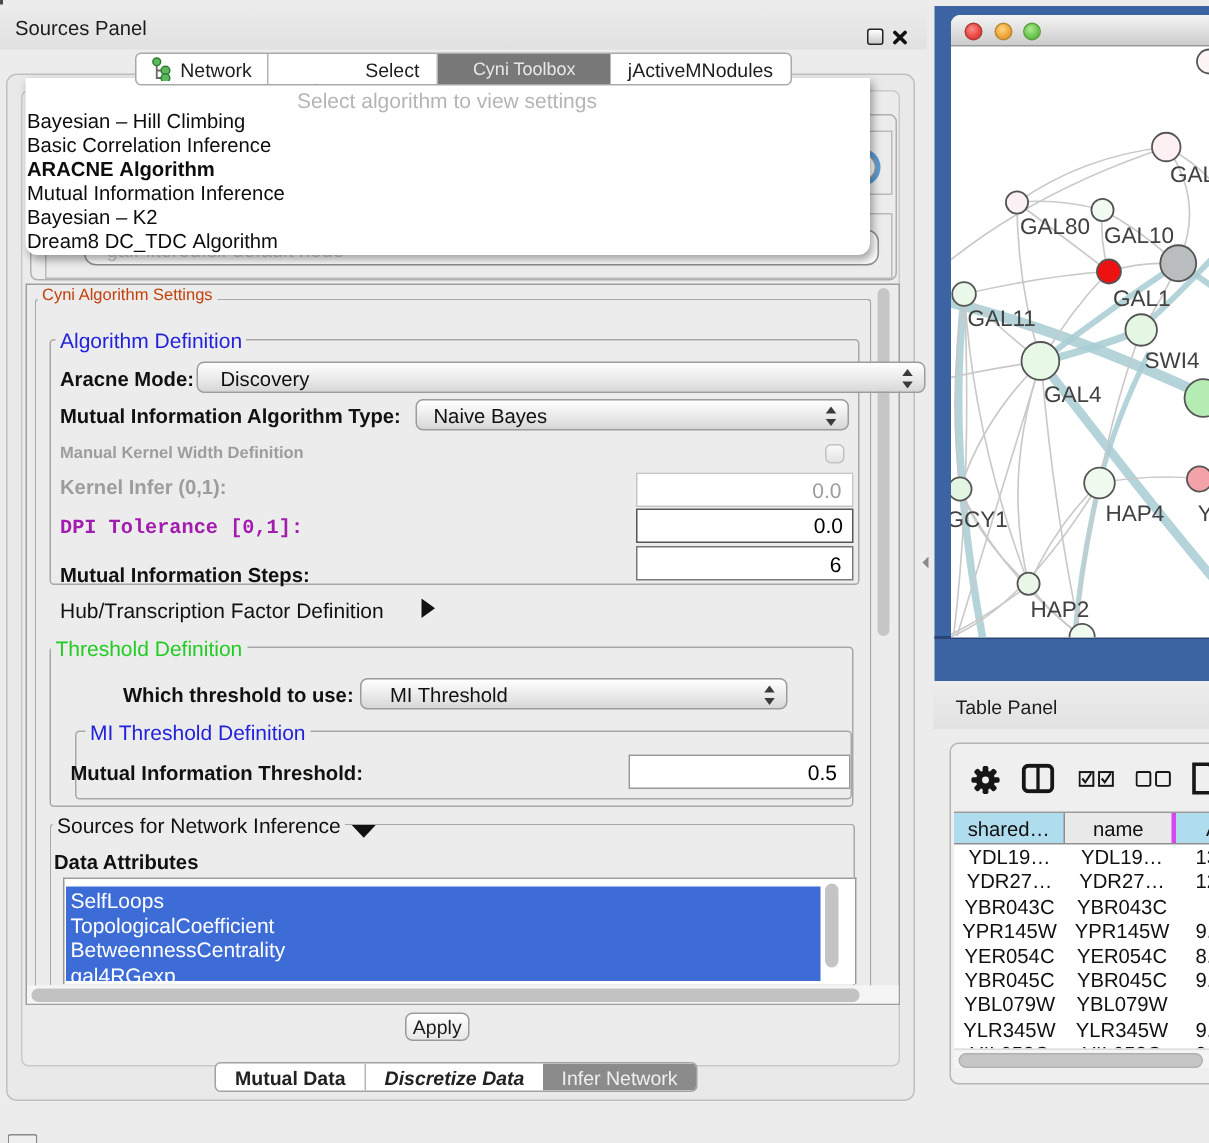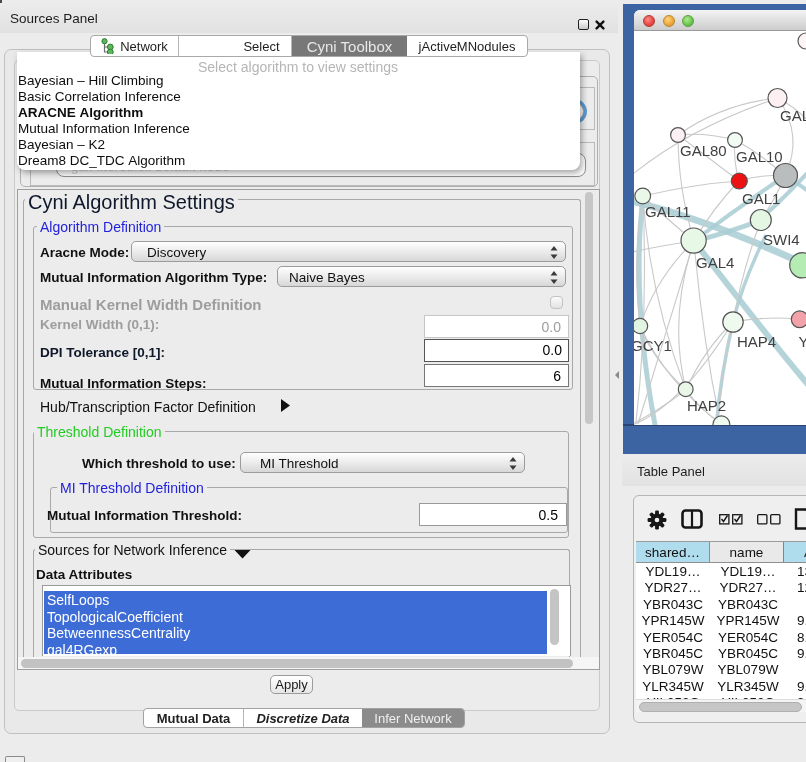--- a/index.html
+++ b/index.html
@@ -28,69 +28,69 @@
   <div style="width:88px;border-right:1px solid #b5b5b5;display:flex;align-items:center;justify-content:center;font-size:13px;color:#1d1d1d;">
     <svg width="14" height="16" viewBox="0 0 14 16" style="margin-right:5px;">
       <path d="M3.5 5 V14 H8 M3.5 9 H8" stroke="#6a6a6a" stroke-width="1.2" fill="none"></path>
       <circle cx="3.5" cy="3.2" r="2.6" fill="#5cb85c" stroke="#2e7d32" stroke-width="1"></circle>
       <circle cx="9.3" cy="9" r="2.9" fill="#5cb85c" stroke="#2e7d32" stroke-width="1"></circle>
       <circle cx="9.3" cy="14" r="2.9" fill="#5cb85c" stroke="#2e7d32" stroke-width="1"></circle>
     </svg>Network
   </div>
   <div style="width:53px;border-right:1px solid #b5b5b5;display:flex;align-items:center;justify-content:center;font-size:13px;color:#b91c1c;margin-top:24px;">Style</div>
   <div style="width:60px;border-right:1px solid #b5b5b5;display:flex;align-items:center;justify-content:center;font-size:13px;color:#1d1d1d;">Select</div>
-  <div style="width:115px;background:#787878;display:flex;align-items:center;justify-content:center;font-size:15px;color:#e8e8e8;">Cyni Toolbox</div>
+  <div style="width:115px;background:#787878;display:flex;align-items:center;justify-content:center;font-size:12px;color:#e8e8e8;">Cyni Toolbox</div>
   <div style="flex:1;display:flex;align-items:center;justify-content:center;font-size:13px;color:#1d1d1d;">jActiveMNodules</div>
 </div>
 
 <div class="abs" style="left:20px;top:76px;width:578px;height:111px;border:1px solid #b0b0b0;border-radius:5px;"></div>
 <div class="abs" style="left:30px;top:87px;width:565px;height:43px;border:1px solid #bababa;"></div>
 <div class="abs" style="left:30px;top:142px;width:565px;height:44px;border:1px solid #bababa;"></div>
 <div class="abs" style="left:56px;top:102px;width:528px;height:19px;border-radius:10px;background:#fff;border:1px solid #9f9f9f;box-shadow:0 0 0 3px #5d9bd3;"></div>
 <div class="abs" style="left:56px;top:153px;width:530px;height:24px;border-radius:8px;background:#fdfdfd;border:1.5px solid #8e8e8e;">
   <div class="abs" style="left:14px;top:5px;font-size:13.5px;color:#cccccc;">galFiltered.sif default node</div>
 </div>
 
 <div class="abs" style="left:17px;top:189px;width:583px;height:481px;border:1px solid #9e9e9e;background:#ececec;"></div>
 
 <div class="abs" style="left:585px;top:192px;width:8px;height:232px;border-radius:4px;background:#c6c6c6;"></div>
 
 <div class="abs" style="left:23px;top:199px;width:558px;height:459px;border:1px solid #a8a8a8;border-bottom:none;border-radius:3px 3px 0 0;"></div>
-<div class="abs" style="left:25px;top:191px;background:#ececec;padding:0 3px;font-size:20px;color:#0f172a;">Cyni Algorithm Settings</div>
+<div class="abs" style="left:25px;top:191px;background:#ececec;padding:0 3px;font-size:11px;color:#c2410c;">Cyni Algorithm Settings</div>
 
 <div class="abs" style="left:33px;top:226px;width:540px;height:164px;border:1px solid #a8a8a8;border-radius:3px;"></div>
 <div class="abs" style="left:37px;top:219px;background:#ececec;padding:0 3px;font-size:14px;color:#2222dd;">Algorithm Definition</div>
 
 <div class="abs b" style="left:40px;top:245px;font-size:13.5px;color:#111;">Aracne Mode:</div>
-<div class="abs" style="left:131px;top:241px;width:435px;height:21px;border:1px solid #9c9c9c;border-radius:5px;background:linear-gradient(#ffffff,#e8e8e8 60%,#d7d7d7);">
+<div class="abs" style="left:131px;top:241px;width:486px;height:21px;border:1px solid #9c9c9c;border-radius:5px;background:linear-gradient(#ffffff,#e8e8e8 60%,#d7d7d7);">
   <div class="abs" style="left:15px;top:3px;font-size:13.5px;color:#111;">Discovery</div>
   <svg class="abs" style="right:7px;top:4px;" width="8" height="13" viewBox="0 0 8 13">
     <path d="M4 0 L7.5 4.6 H0.5 Z" fill="#3a3a3a"></path>
       <path d="M4 13 L7.5 8.4 H0.5 Z" fill="#3a3a3a"></path>
   </svg>
 </div>
 
 <div class="abs b" style="left:40px;top:270px;font-size:13.5px;color:#111;">Mutual Information Algorithm Type:</div>
 <div class="abs" style="left:277px;top:266px;width:289px;height:21px;border:1px solid #9c9c9c;border-radius:5px;background:linear-gradient(#ffffff,#e8e8e8 60%,#d7d7d7);">
   <div class="abs" style="left:11px;top:3px;font-size:13.5px;color:#111;">Naive Bayes</div>
   <svg class="abs" style="right:7px;top:4px;" width="8" height="13" viewBox="0 0 8 13">
     <path d="M4 0 L7.5 4.6 H0.5 Z" fill="#3a3a3a"></path>
       <path d="M4 13 L7.5 8.4 H0.5 Z" fill="#3a3a3a"></path>
   </svg>
 </div>
 
-<div class="abs b" style="left:40px;top:296px;font-size:15px;color:#9d9d9d;">Manual Kernel Width Definition</div>
+<div class="abs b" style="left:40px;top:296px;font-size:11px;color:#9d9d9d;">Manual Kernel Width Definition</div>
 <div class="abs" style="left:550px;top:296px;width:13px;height:13px;border:1px solid #c2c2c2;border-radius:4px;background:linear-gradient(#fafafa,#e3e3e3);"></div>
 
-<div class="abs b" style="left:40px;top:317px;font-size:13.5px;color:#9d9d9d;">Kernel Width (0,1):</div>
+<div class="abs b" style="left:40px;top:317px;font-size:13.5px;color:#9d9d9d;">Kernel Infer (0,1):</div>
 <div class="abs" style="left:424px;top:315px;width:145px;height:23px;border:1px solid #c6c6c6;background:#fff;">
   <div class="abs" style="right:7px;top:3px;font-size:14px;color:#9d9d9d;">0.0</div>
 </div>
 
-<div class="abs b" style="left:40px;top:345px;font-size:13.5px;color:#0f172a;">DPI Tolerance [0,1]:</div>
+<div class="abs b" style="left:40px;top:345px;font-size:13.5px;color:#a21caf;font-family:Liberation Mono, monospace;">DPI Tolerance [0,1]:</div>
 <div class="abs" style="left:424px;top:339px;width:145px;height:23px;border:1.6px solid #555;background:#fff;">
   <div class="abs" style="right:6px;top:2px;font-size:14px;color:#000;">0.0</div>
 </div>
 
 <div class="abs b" style="left:40px;top:376px;font-size:13.5px;color:#111;">Mutual Information Steps:</div>
 <div class="abs" style="left:424px;top:364px;width:145px;height:23px;border:1.2px solid #777;background:#fff;">
   <div class="abs" style="right:7px;top:3px;font-size:14px;color:#000;">6</div>
 </div>
 
 <div class="abs" style="left:40px;top:399px;font-size:14px;color:#111;">Hub/Transcription Factor Definition</div>
@@ -271,21 +271,21 @@
     <rect x="0.7" y="0.7" width="9.2" height="9.2" rx="1" fill="none" stroke="#161616" stroke-width="1.3"></rect>
     <rect x="13.7" y="0.7" width="9.2" height="9.2" rx="1" fill="none" stroke="#161616" stroke-width="1.3"></rect>
   </svg>
   <svg class="abs" style="left:160px;top:12px;" width="22" height="22" viewBox="0 0 22 22">
     <path d="M2 1.5 H12 L19 8 V20.5 H2 Z" fill="none" stroke="#161616" stroke-width="2.4"></path>
   </svg>
 
   <div class="abs" style="left:2px;top:45px;width:178px;height:170px;background:#fff;border-top:1px solid #9a9a9a;">
     <div class="abs" style="left:0;top:0;width:178px;height:21px;border-bottom:1px solid #8f8f8f;display:flex;">
       <div style="width:74px;background:#b0ddee;border-right:1px solid #8f8f8f;display:flex;align-items:center;justify-content:center;font-size:13.5px;color:#111;">shared…</div>
-      <div style="width:74px;background:#e9e9e9;border-right:1px solid #d946ef;display:flex;align-items:center;justify-content:center;font-size:13.5px;color:#111;">name</div>
+      <div style="width:74px;background:#e9e9e9;border-right:3px solid #d946ef;display:flex;align-items:center;justify-content:center;font-size:13.5px;color:#111;">name</div>
       <div style="flex:1;background:#b0ddee;font-size:13px;color:#111;display:flex;align-items:center;padding-left:20px;font-size:13.5px;">A</div>
     </div>
     <div class="abs" style="left:0;top:22px;width:178px;height:135px;overflow:hidden;font-size:13.5px;color:#111;">
       <div style="position:absolute;left:0;top:0;line-height:16.37px;width:74px;text-align:center;">YDL19…<br>YDR27…<br>YBR043C<br>YPR145W<br>YER054C<br>YBR045C<br>YBL079W<br>YLR345W<br>YIL052C</div>
       <div style="position:absolute;left:75px;top:0;line-height:16.37px;width:74px;text-align:center;">YDL19…<br>YDR27…<br>YBR043C<br>YPR145W<br>YER054C<br>YBR045C<br>YBL079W<br>YLR345W<br>YIL052C</div>
       <div style="position:absolute;left:161px;top:0;line-height:16.37px;">13<br>12<br>&nbsp;<br>9.<br>8.<br>9.<br>&nbsp;<br>9.<br>9.</div>
     </div>
     <div class="abs" style="left:0;top:157px;width:178px;height:13px;background:#f4f4f4;border-top:1px solid #dcdcdc;">
       <div class="abs" style="left:3px;top:1.5px;width:163px;height:10px;border-radius:5px;background:#c6c6c6;border:1px solid #b0b0b0;"></div>
     </div>

